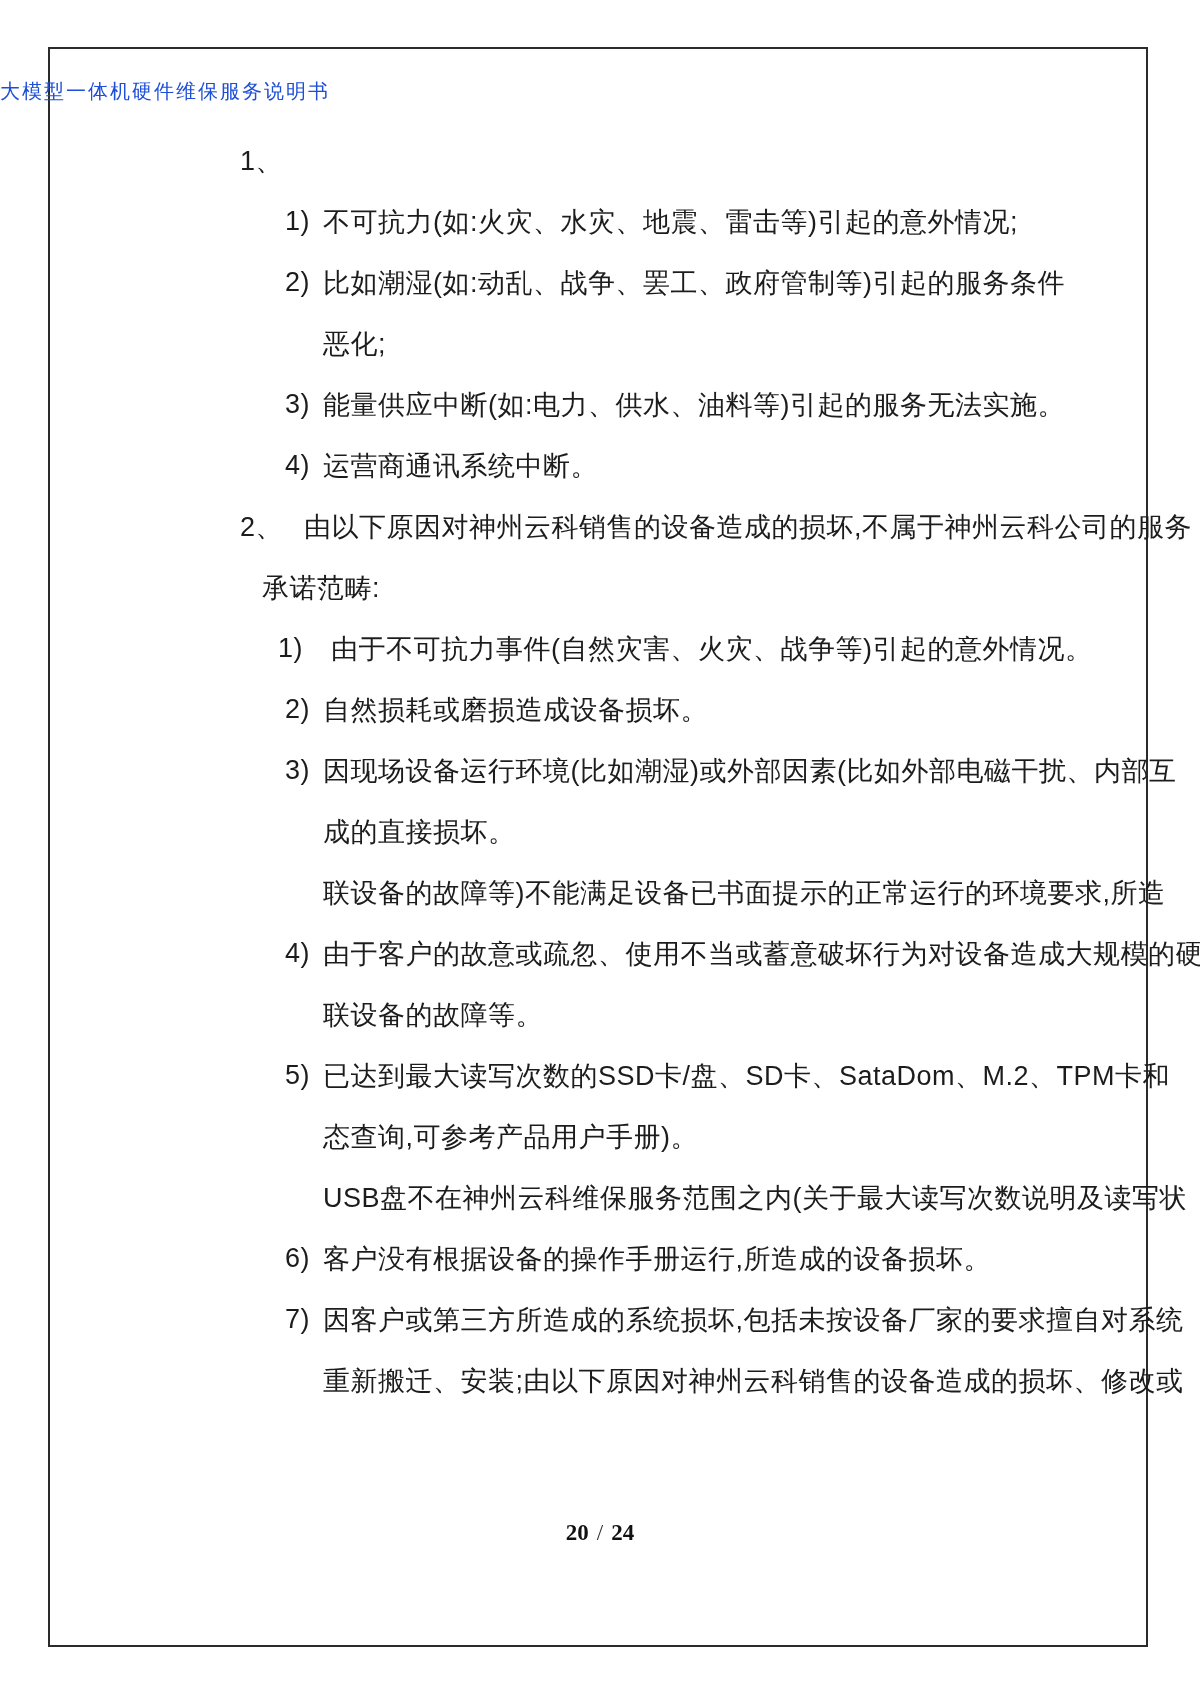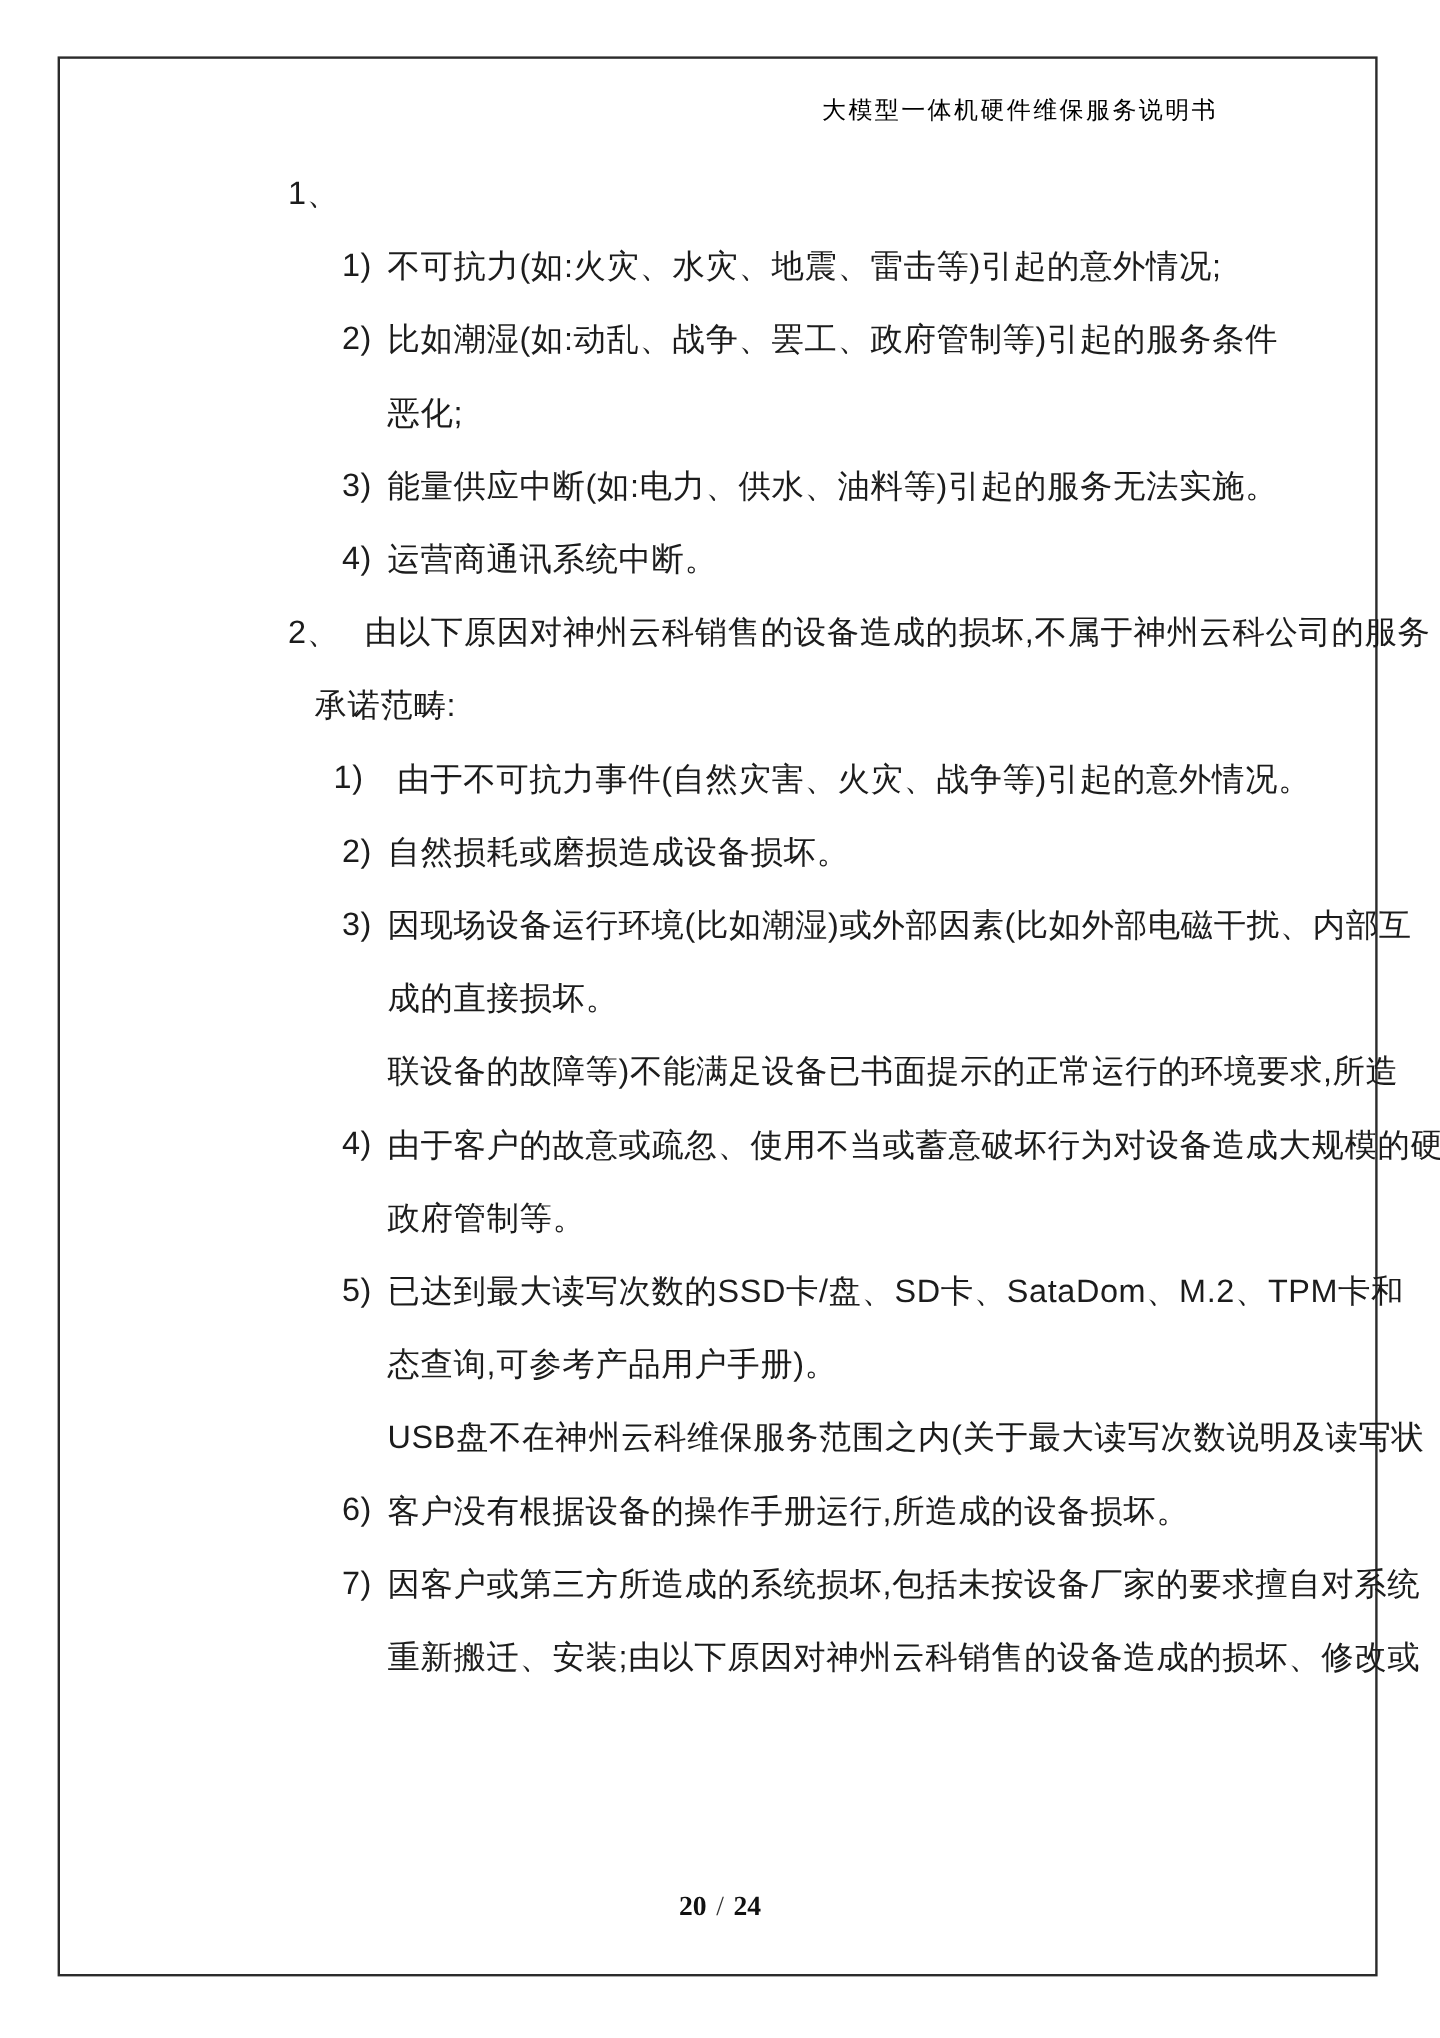--- a/index.html
+++ b/index.html
@@ -16,25 +16,25 @@
     position: absolute;
     left: 48px; top: 47px;
     width: 1100px; height: 1600px;
     border: 2px solid #2b2b2b;
     box-sizing: border-box;
     pointer-events: none;
   }
   .doc-header {
     position: absolute;
     top: 78px; left: 0; right: 185px;
-    text-align: right;
+    text-align: left;
     font-family: "Liberation Serif", "DejaVu Serif", serif;
     font-size: 20px;
     letter-spacing: 2px;
-    color: #000000;
+    color: #1d4ed8;
   }
   .doc-body {
     position: absolute;
     left: 240px; top: 130px;
     width: 810px;
   }
   .line {
     height: 61px;
     display: flex;
     align-items: center;
@@ -51,21 +51,21 @@
   .line.l2 .marker { width: 38px; }
   
   .line.l2b { padding-left: 38px; }
   .line.l2b .marker { width: 53px; }
   
   .line.cont1 { padding-left: 22px; }
   
   .line.cont2 { padding-left: 83px; }
   .doc-footer {
     position: absolute;
-    top: 1576px; left: 0;
+    top: 1520px; left: 0;
     width: 100%;
     text-align: center;
     font-family: "Liberation Serif", "DejaVu Serif", serif;
     font-size: 23px;
     color: #111111;
   }
   .doc-footer .num { font-weight: bold; }
   .doc-footer .sep { font-weight: normal; color: #333333; padding: 0 8px; }
 </style>
 </head>
@@ -141,21 +141,21 @@
     <span class="text">联设备的故障等)不能满足设备已书面提示的正常运行的环境要求,所造</span>
   </div>
 
   <div class="line l2">
     <span class="marker">4)</span>
     <span class="text">由于客户的故意或疏忽、使用不当或蓄意破坏行为对设备造成大规模的硬</span>
   </div>
 
   <div class="line cont2">
 
-    <span class="text">政府管制等。</span>
+    <span class="text">联设备的故障等。</span>
   </div>
 
   <div class="line l2">
     <span class="marker">5)</span>
     <span class="text">已达到最大读写次数的SSD卡/盘、SD卡、SataDom、M.2、TPM卡和</span>
   </div>
 
   <div class="line cont2">
 
     <span class="text">态查询,可参考产品用户手册)。</span>

